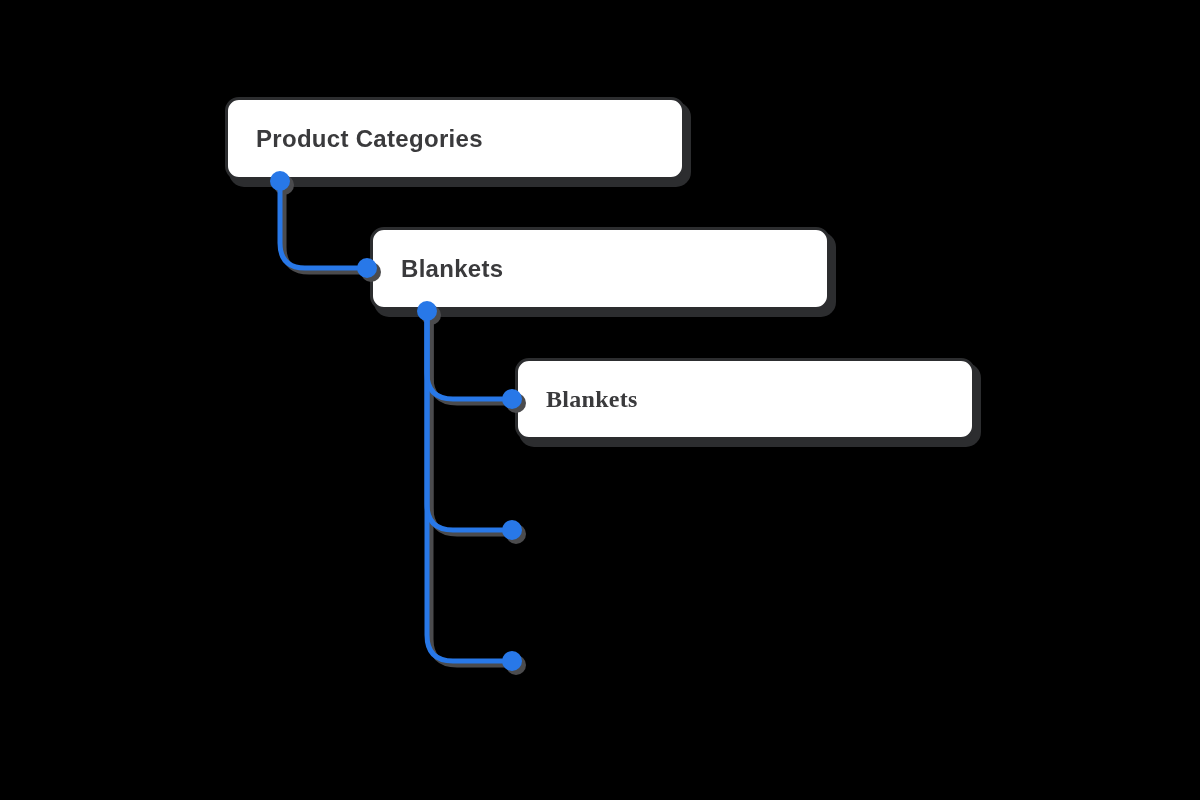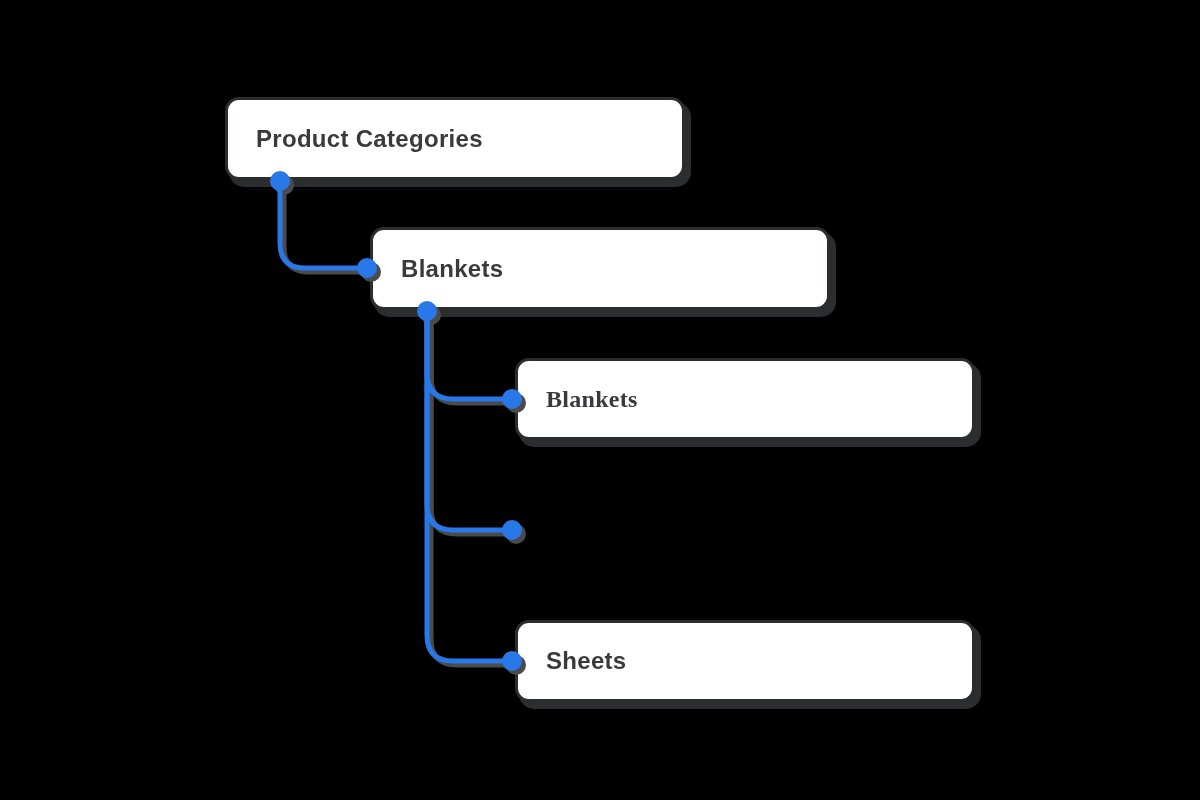--- a/index.html
+++ b/index.html
@@ -70,23 +70,20 @@
 
   <div class="node" id="node-1">
     <span>Blankets</span>
   </div>
 
   <div class="node" id="node-2">
     <span>Blankets</span>
   </div>
 
 
-  <div class="node" id="node-4">
-    <span>Sheets</span>
-  </div>
 
   <svg class="connector-layer" viewBox="0 0 1200 800" xmlns="http://www.w3.org/2000/svg">
     <g class="edge-group">
 
       <path class="edge" d="M 280 180 L 280 243 Q 280 268 305 268 L 366 268"></path>
 
       <path class="edge" d="M 427 310 L 427 373 Q 427 399 453 399 L 510 399"></path>
 
       <path class="edge" d="M 427 310 L 427 504 Q 427 530 453 530 L 510 530"></path>
 

